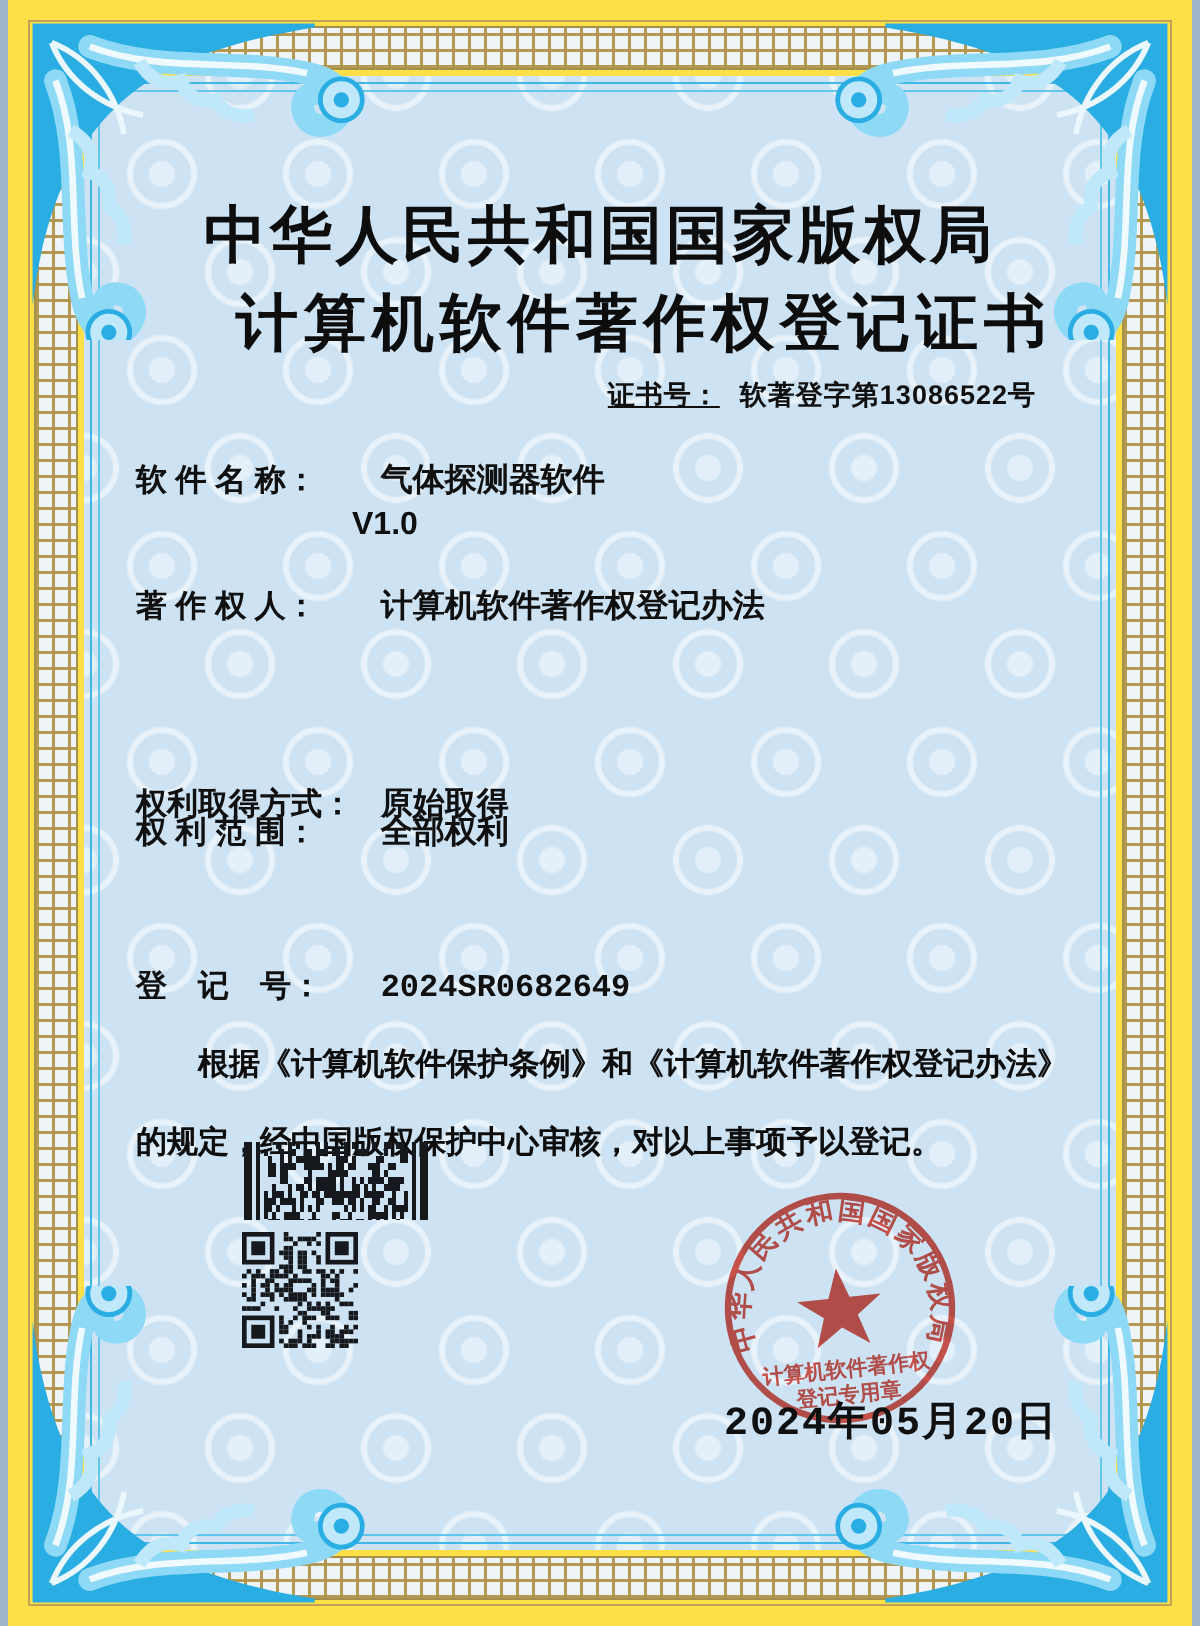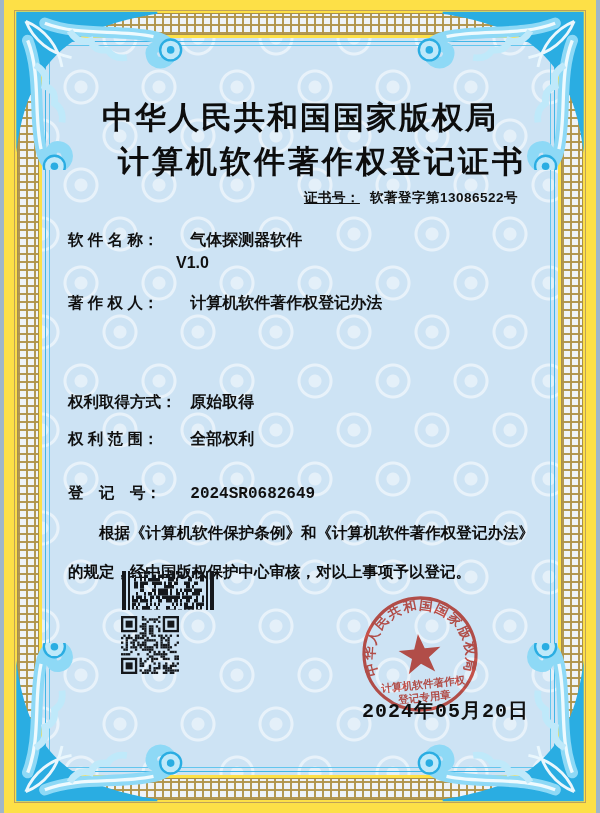--- a/index.html
+++ b/index.html
@@ -161,21 +161,21 @@
   <div class="frow" style="top:293px">
     <span class="lbl">著 作 权 人：</span>
     <span class="val">计算机软件著作权登记办法</span>
   </div>
 
   <div class="frow" style="top:392px">
     <span class="lbl">权利取得方式：</span>
     <span class="val">原始取得</span>
   </div>
 
-  <div class="frow" style="top:429px">
+  <div class="frow" style="top:406px">
     <span class="lbl">权 利 范 围：</span>
     <span class="val">全部权利</span>
   </div>
 
   <div class="frow" style="top:483px">
     <span class="lbl">登　记　号：</span>
     <span class="val">2024SR0682649</span>
   </div>
 
   <p class="statement">根据《计算机软件保护条例》和《计算机软件著作权登记办法》的规定，经中国版权保护中心审核，对以上事项予以登记。</p>

